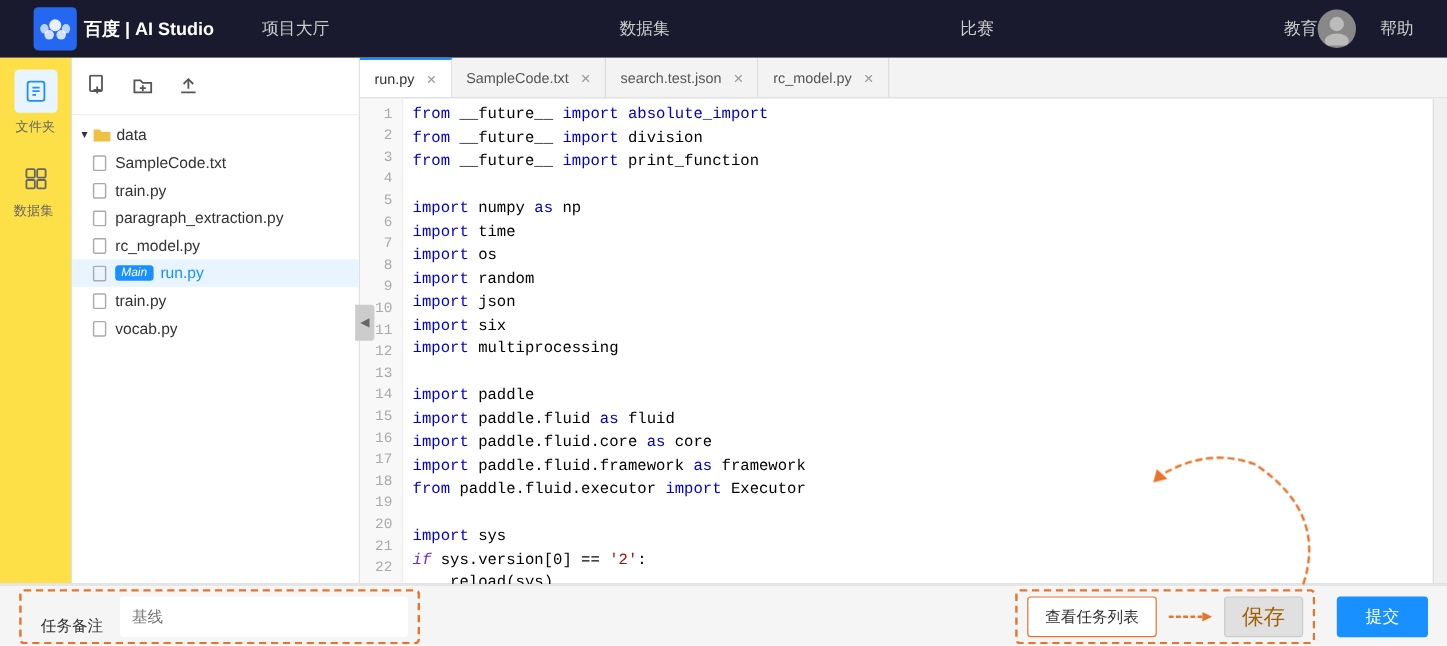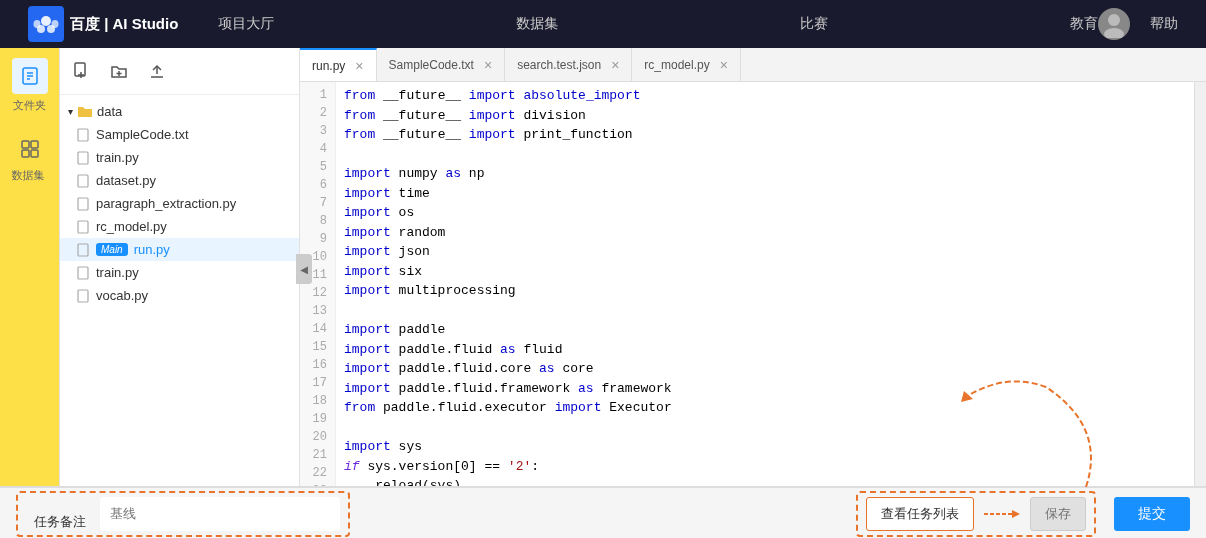--- a/index.html
+++ b/index.html
@@ -292,22 +292,22 @@
       color: #333;
       white-space: nowrap;
     }
     .btn-save {
       height: 34px;
       padding: 0 14px;
       background: #e0e0e0;
       border: 1px solid #ccc;
       border-radius: 3px;
       cursor: pointer;
-      font-size: 13px;
-      color: #737373;
+      font-size: 18px;
+      color: #a16207;
     }
     .btn-submit {
       height: 34px;
       padding: 0 24px;
       background: #1890ff;
       border: none;
       border-radius: 3px;
       cursor: pointer;
       font-size: 14px;
       color: #fff;
@@ -421,26 +421,20 @@
       <div class="file-tree-item">
         <svg width="14" height="14" viewBox="0 0 14 14" fill="none" stroke="#aaa" stroke-width="1.2">
             <rect x="2" y="1" width="10" height="12" rx="1"></rect>
           </svg>
         <span>train.py</span>
       </div>
       <div class="file-tree-item">
         <svg width="14" height="14" viewBox="0 0 14 14" fill="none" stroke="#aaa" stroke-width="1.2">
             <rect x="2" y="1" width="10" height="12" rx="1"></rect>
           </svg>
-        <span>dataset.py</span>
-      </div>
-      <div class="file-tree-item">
-        <svg width="14" height="14" viewBox="0 0 14 14" fill="none" stroke="#aaa" stroke-width="1.2">
-            <rect x="2" y="1" width="10" height="12" rx="1"></rect>
-          </svg>
         <span>paragraph_extraction.py</span>
       </div>
       <div class="file-tree-item">
         <svg width="14" height="14" viewBox="0 0 14 14" fill="none" stroke="#aaa" stroke-width="1.2">
             <rect x="2" y="1" width="10" height="12" rx="1"></rect>
           </svg>
         <span>rc_model.py</span>
       </div>
       <div class="file-tree-item active">
         <svg width="14" height="14" viewBox="0 0 14 14" fill="none" stroke="#aaa" stroke-width="1.2">

